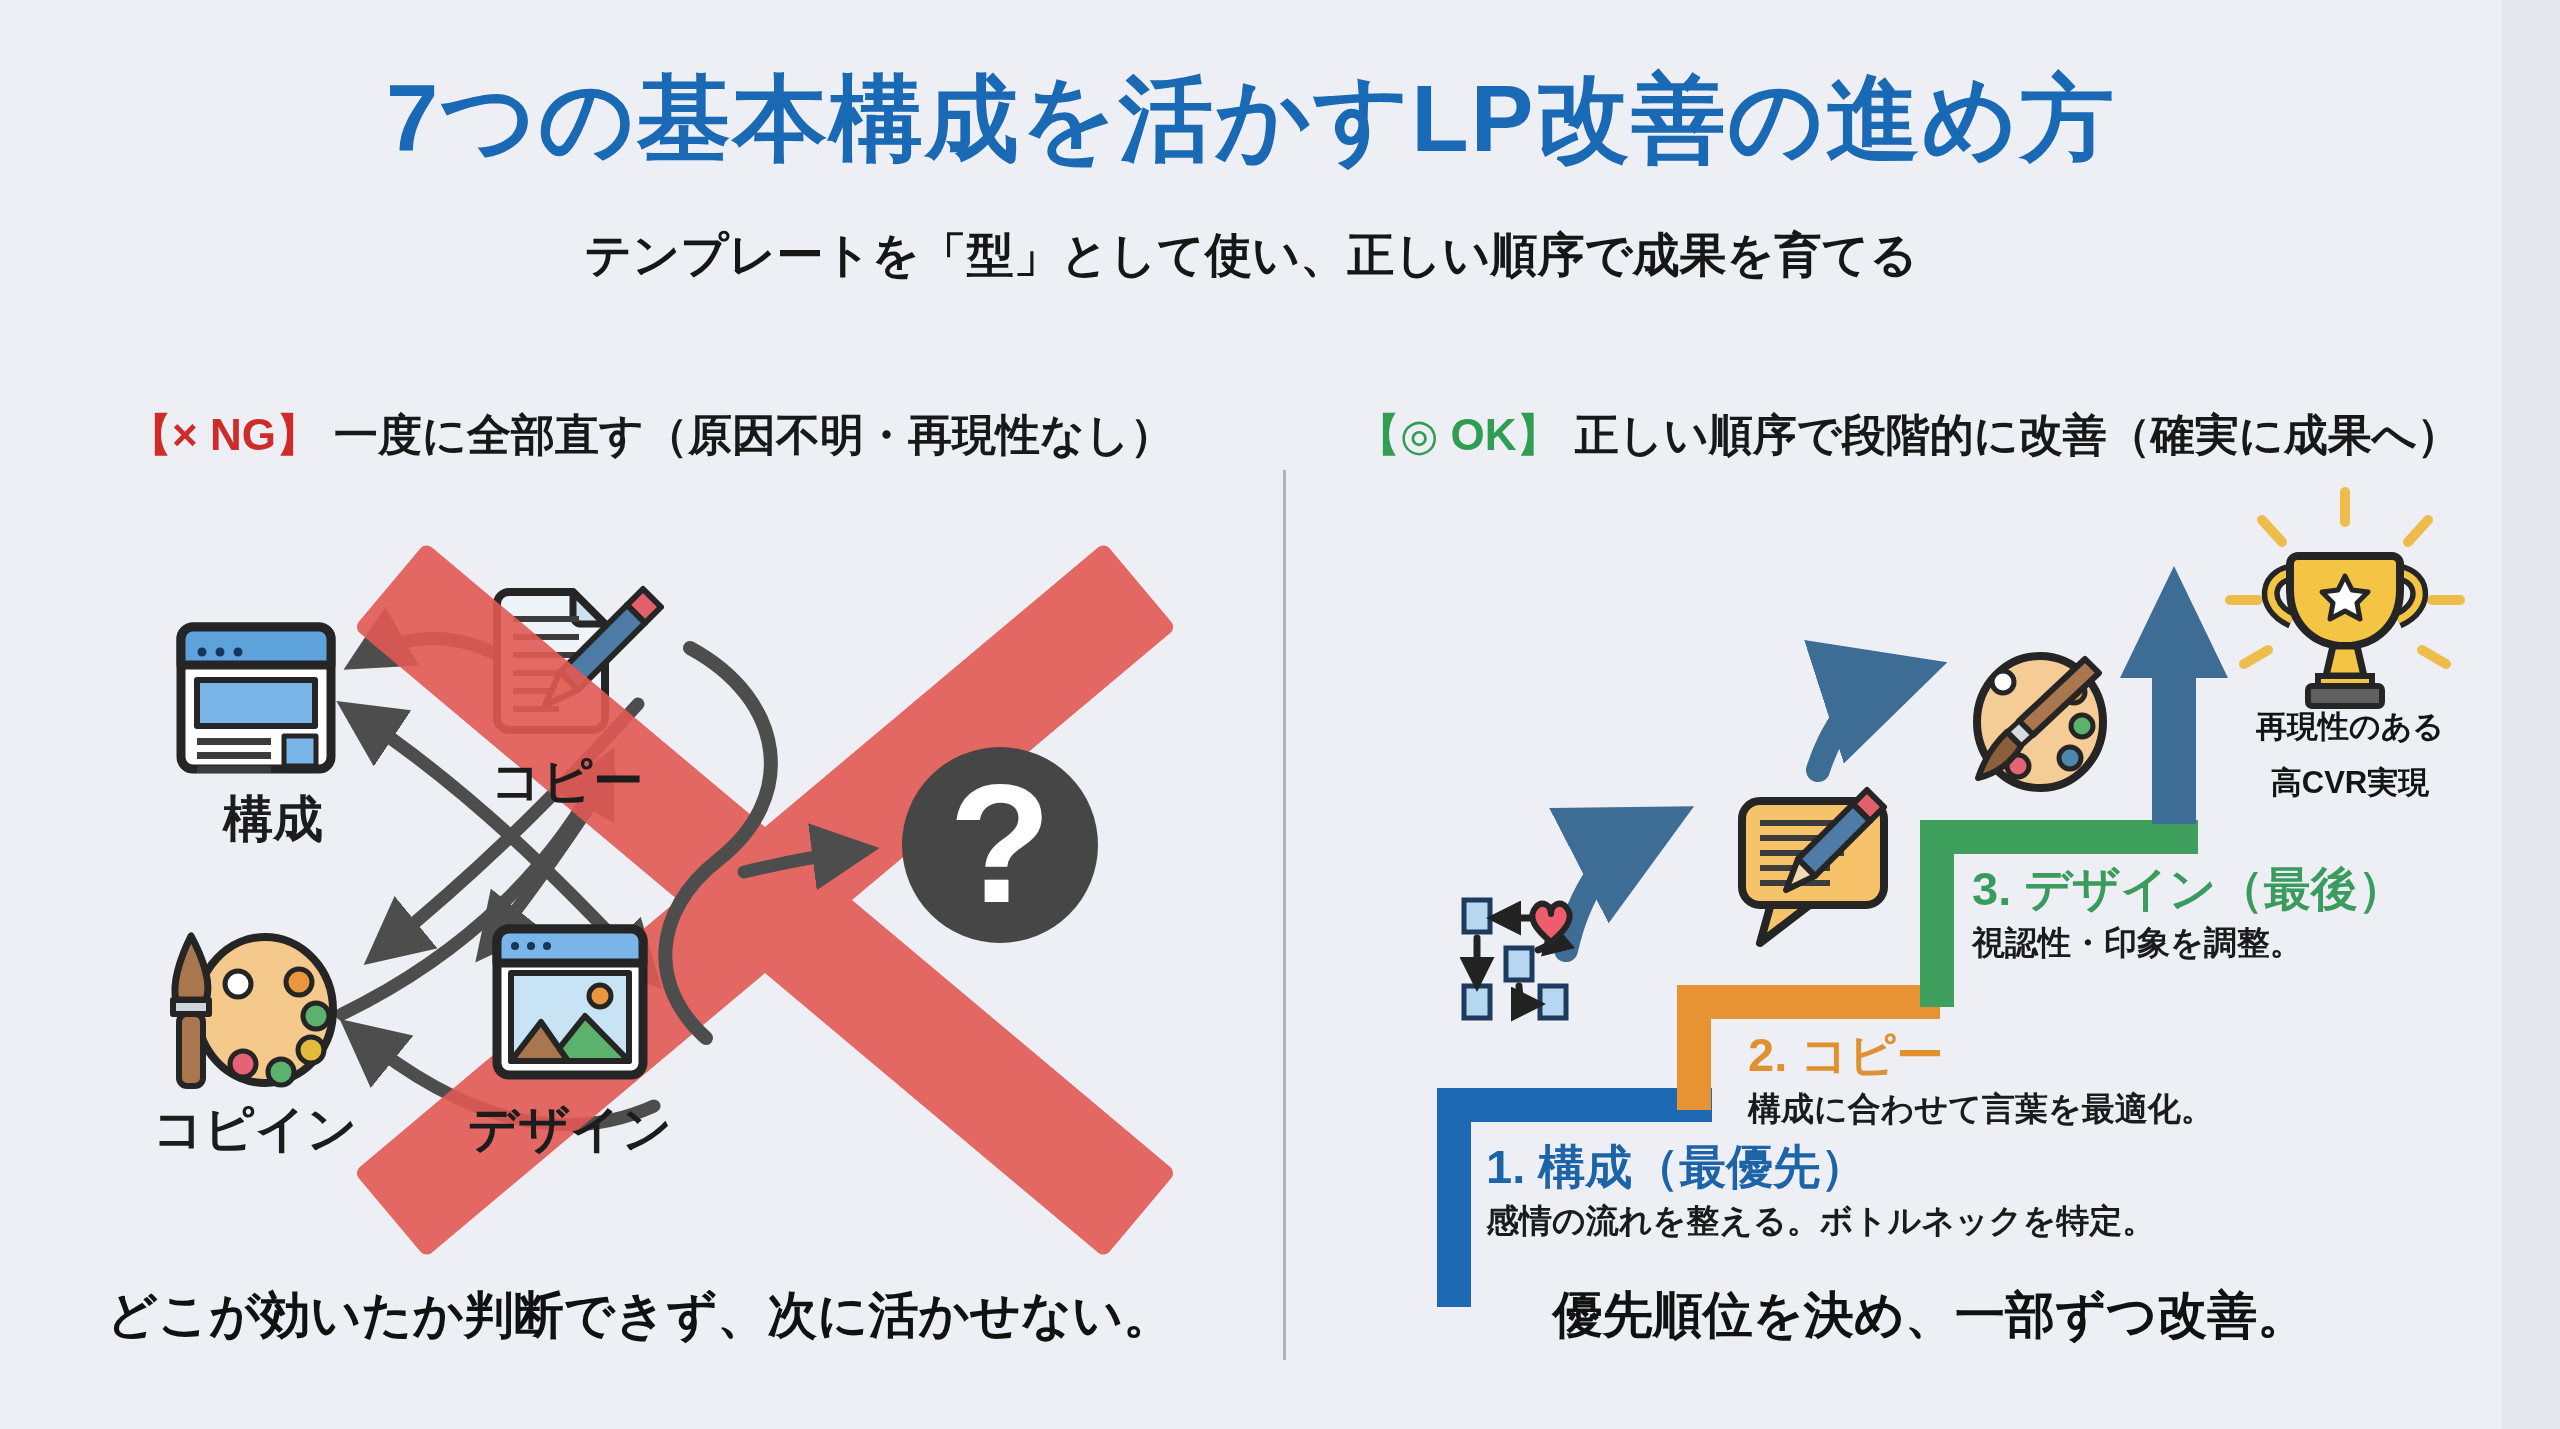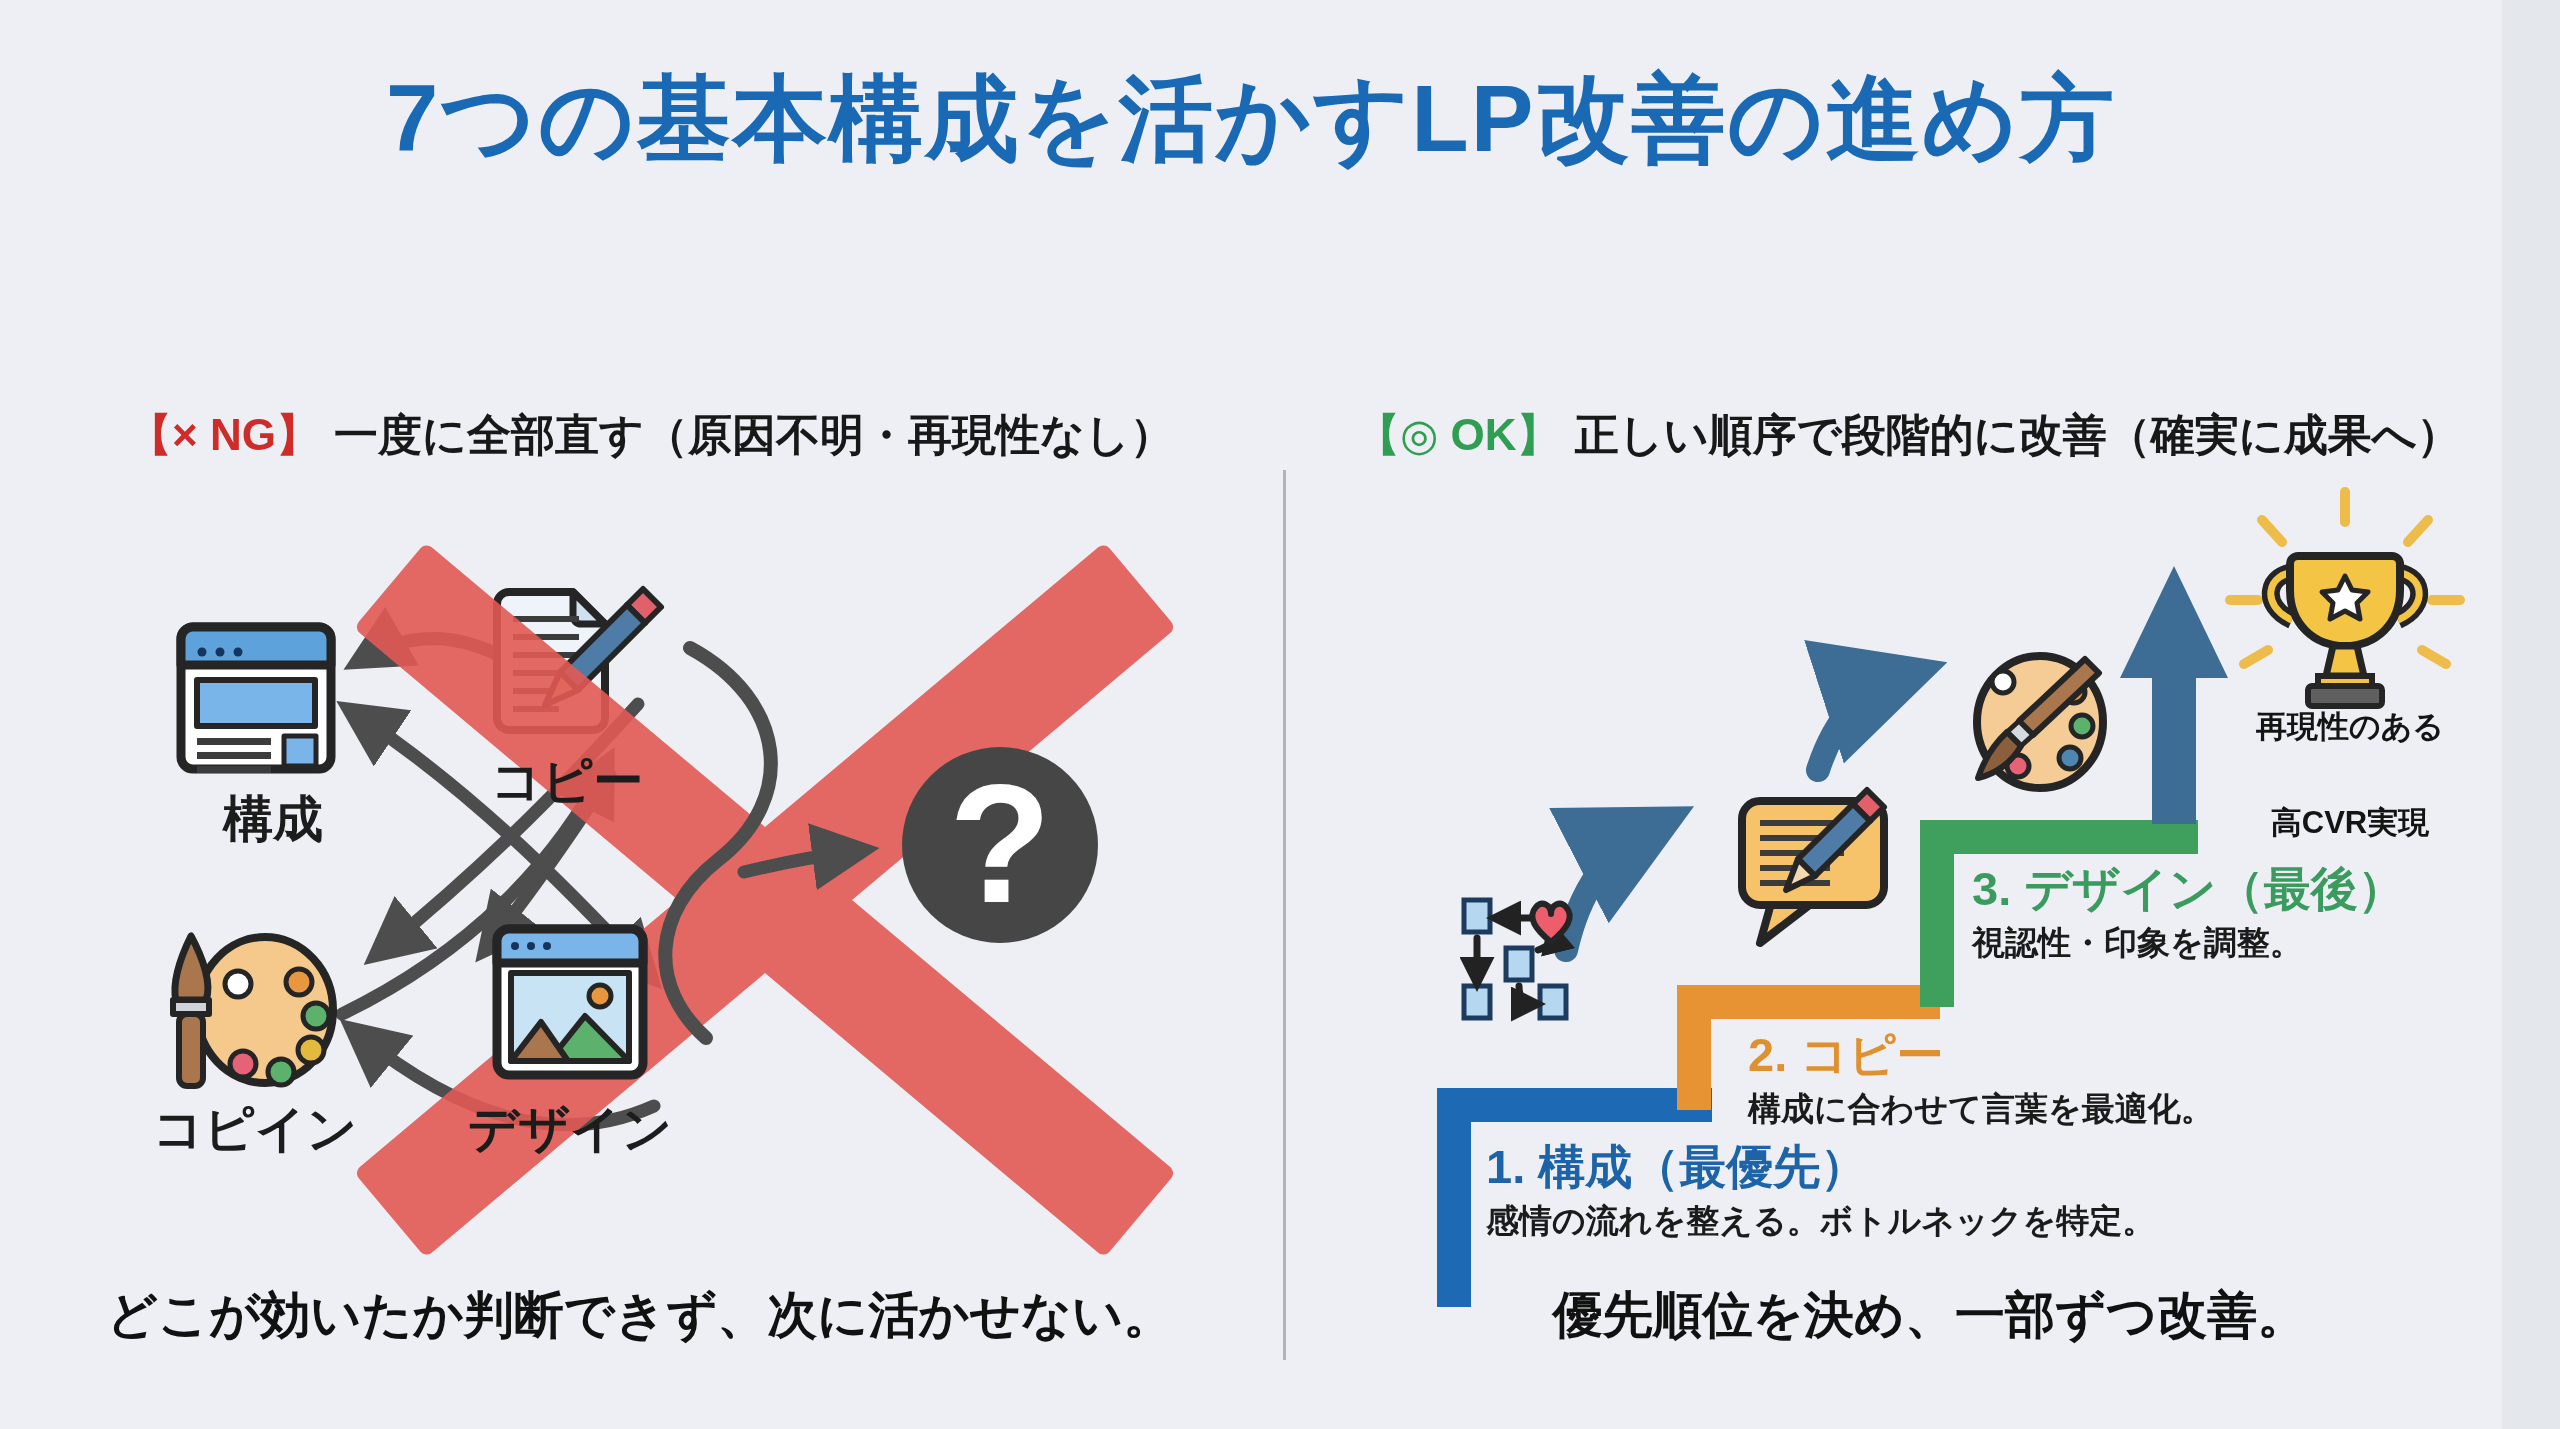--- a/index.html
+++ b/index.html
@@ -54,21 +54,21 @@
   .step-desc  { font-size:33px; font-weight:700; color:#1b1b1b; white-space:nowrap; }
   .s1-title { left:1486px; top:1136px; color:#1d63a8; }
   .s1-desc  { left:1486px; top:1199px; }
   .s2-title { left:1748px; top:1024px; color:#e0912f; }
   .s2-desc  { left:1748px; top:1087px; }
   .s3-title { left:1972px; top:858px;  color:#3b9b5f; }
   .s3-desc  { left:1972px; top:921px;  }
 
   .goal-line { left:2200px; width:300px; text-align:center; font-size:31px; font-weight:700; color:#141414; white-space:nowrap; }
   .goal-1 { top:706px; }
-  .goal-2 { top:762px;margin-top:40px; }
+  .goal-2 { top:762px; }
 </style>
 </head>
 <body>
 
 <div class="canvas">
 
   <svg class="layer" viewBox="0 0 2560 1429">
     <defs>
       <marker id="mGray" viewBox="0 0 10 10" refX="6.5" refY="5" markerWidth="5.2" markerHeight="5.2" orient="auto-start-reverse">
         <path d="M0,0 L10,5 L0,10 z" fill="#4d4d4d"></path>
@@ -228,20 +228,21 @@
       <path d="M2392,572 C2424,572 2430,606 2398,620" fill="none" stroke="#f4c445" stroke-width="7"></path>
       <path d="M2298,556 h94 a8,8 0 0 1 8,8 v26 c0,34 -24,56 -55,56 c-31,0 -55,-22 -55,-56 v-26 a8,8 0 0 1 8,-8 z" fill="#f4c445" stroke="#252525" stroke-width="8" stroke-linejoin="round"></path>
       <path d="M2345,576 l7,14 16,2 -11,11 3,16 -15,-8 -15,8 3,-16 -11,-11 16,-2 z" fill="#ffffff" stroke="#252525" stroke-width="5" stroke-linejoin="round"></path>
       <polygon points="2333,646 2357,646 2364,676 2326,676" fill="#f4c445" stroke="#252525" stroke-width="7"></polygon>
       <rect x="2318" y="676" width="54" height="10" fill="#f4c445" stroke="#252525" stroke-width="6"></rect>
       <rect x="2308" y="686" width="74" height="20" rx="4" fill="#606060" stroke="#252525" stroke-width="6"></rect>
     </g>
   </svg>
 
   <div class="abs title">7つの基本構成を活かすLP改善の進め方</div>
+  <div class="abs subtitle">テンプレートを「型」として使い、正しい順序で成果を育てる</div>
 
   <div class="abs sec-header ng-header">
     <span class="badge">【× NG】</span><span class="heading">一度に全部直す（原因不明・再現性なし）</span>
   </div>
   <div class="abs sec-header ok-header">
     <span class="badge">【◎ OK】</span><span class="heading">正しい順序で段階的に改善（確実に成果へ）</span>
   </div>
 
   <div class="abs divider"></div>
 

